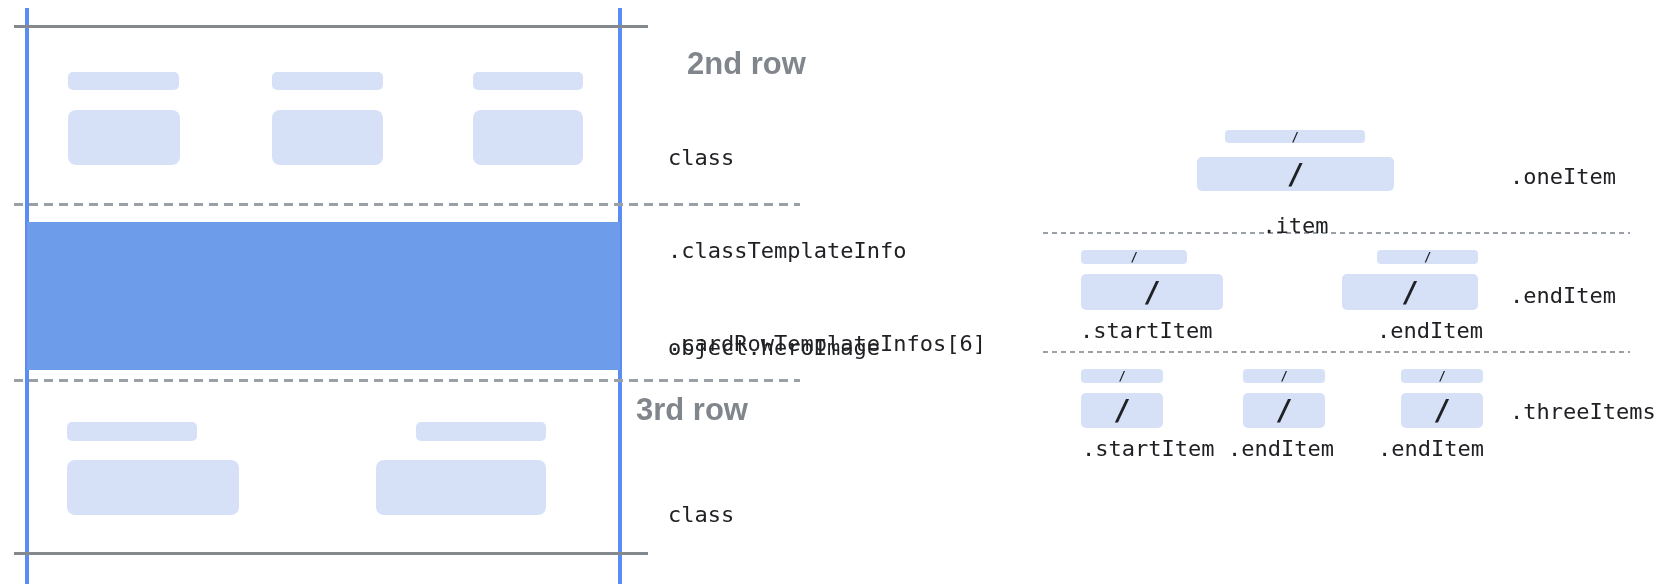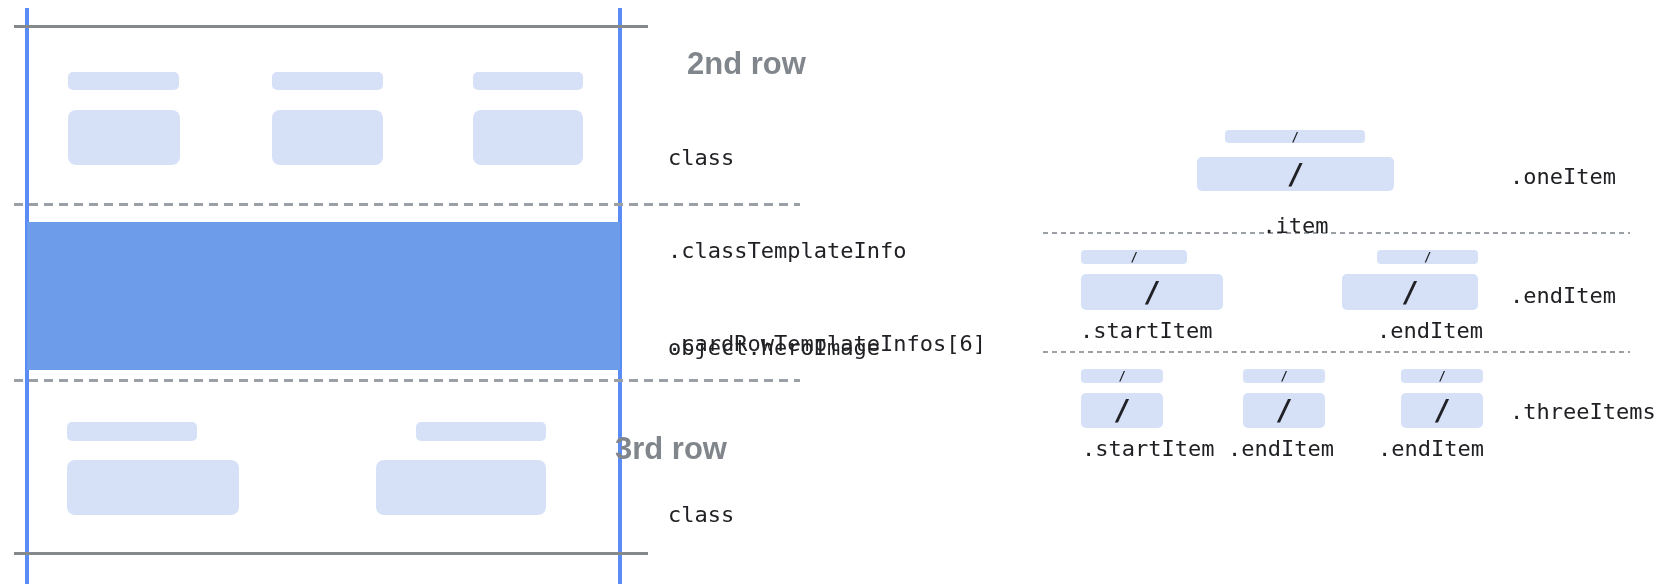--- a/index.html
+++ b/index.html
@@ -71,21 +71,21 @@
   <div class="mono-lines" style="left:651px;top:80px;">
     <div>class</div>
     <div>.classTemplateInfo</div>
     <div>.cardRowTemplateInfos[6]</div>
   </div>
 
   <div class="mono-lines" style="left:651px;top:270px;">
     <div>object.heroImage</div>
   </div>
 
-  <div class="annot-heading" style="left:615px;top:392px;margin-top:39px;">3rd row</div>
+  <div class="annot-heading" style="left:636px;top:392px;">3rd row</div>
   <div class="mono-lines" style="left:651px;top:440px;line-height:30px;">
     <div>class</div>
     
     
     
   </div>
 
   <div class="dash-right" style="left:1043px;top:232px;width:587px;"></div>
   <div class="dash-right" style="left:1043px;top:351px;width:587px;"></div>
 

